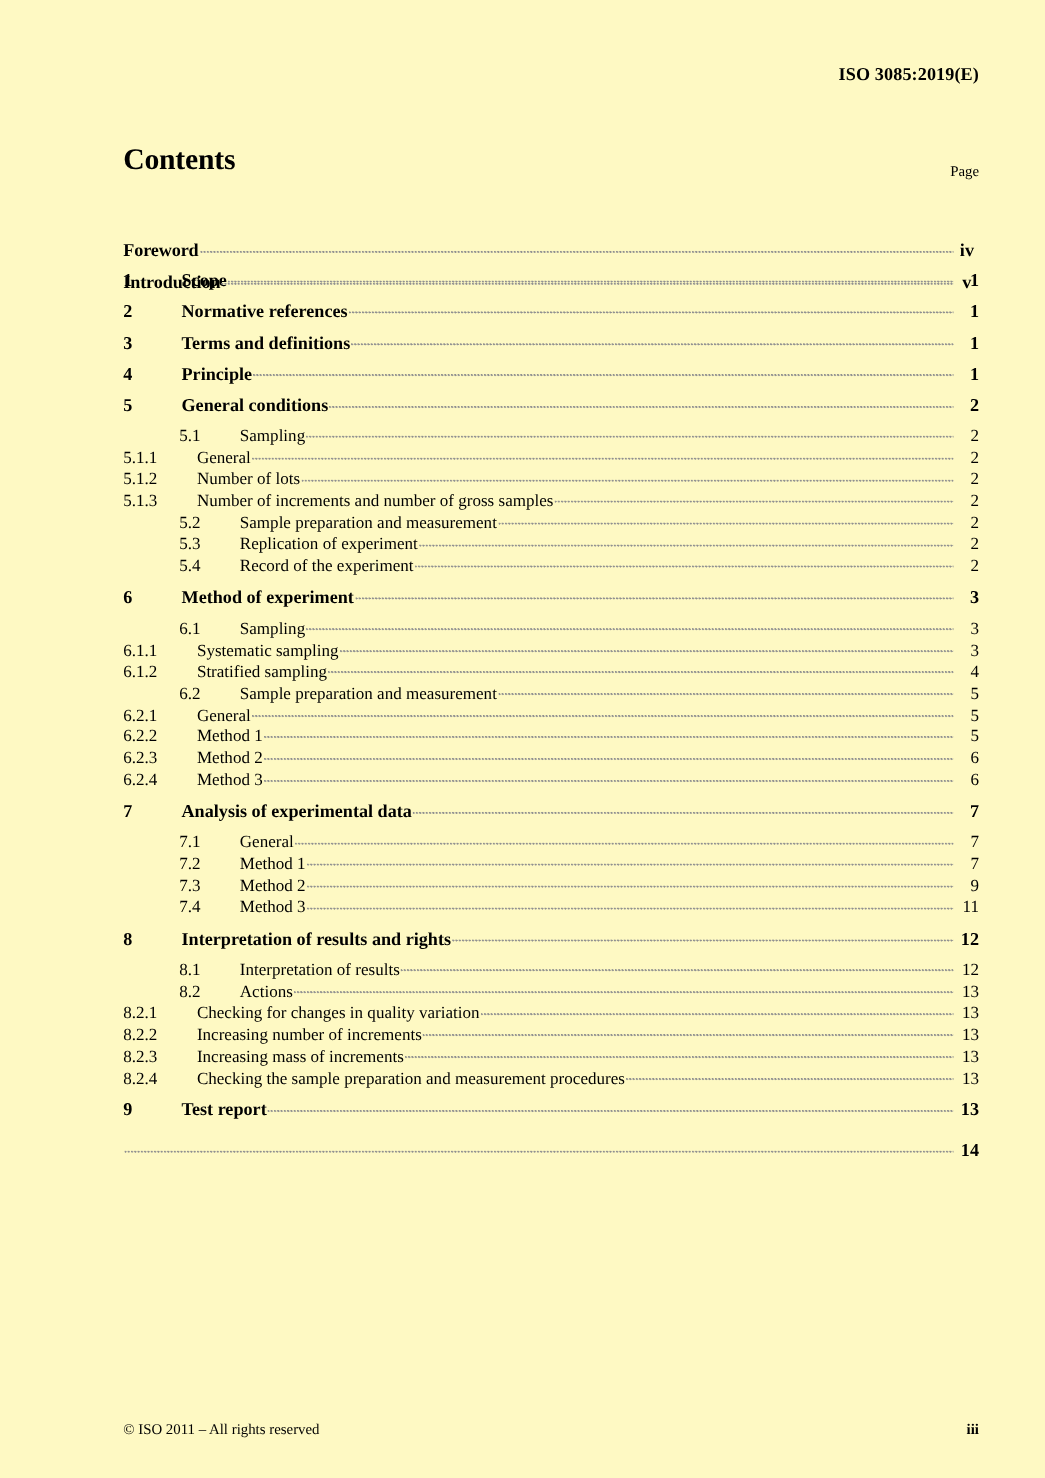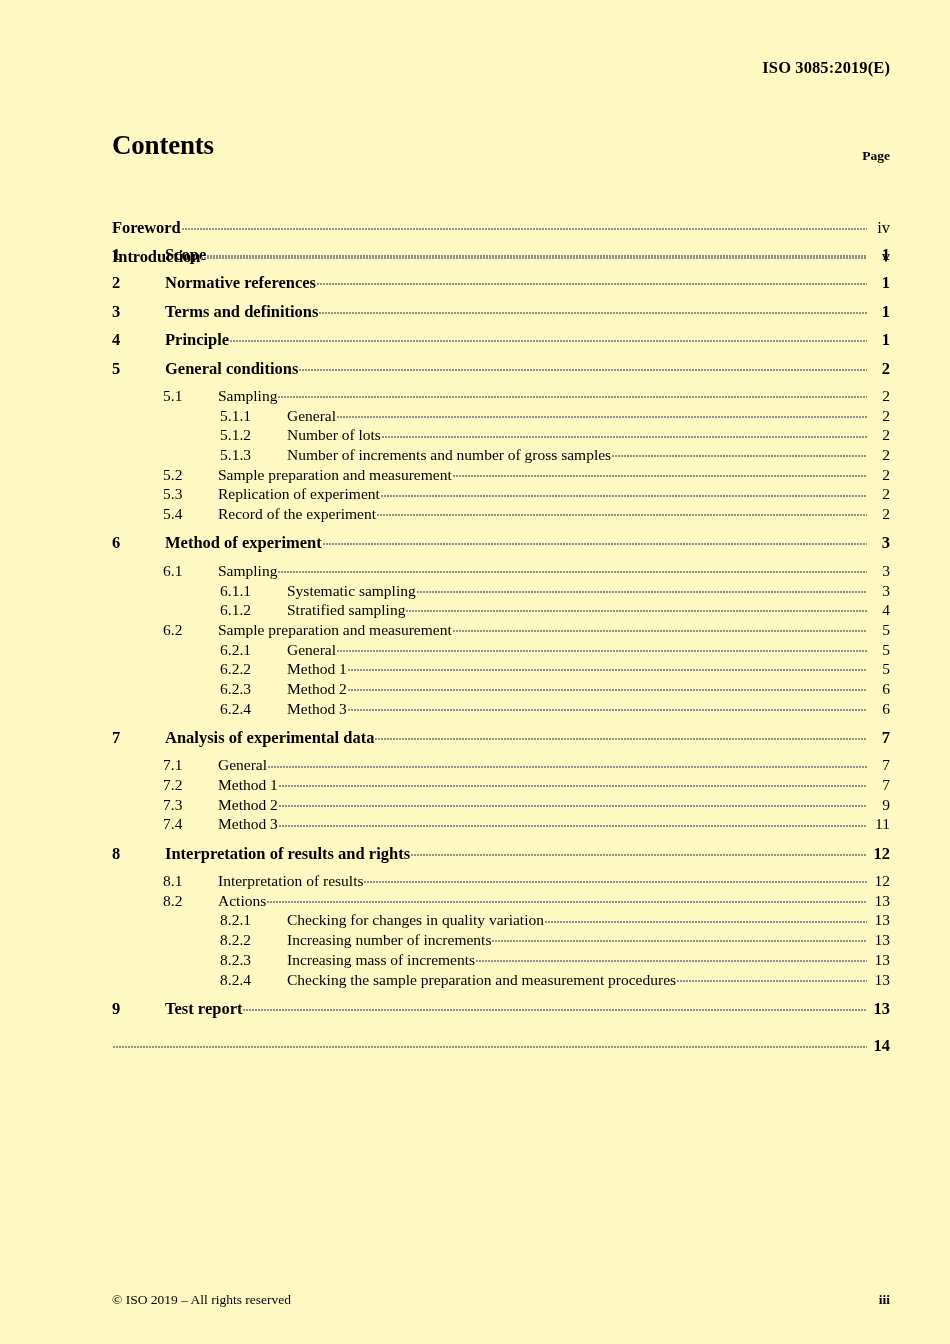--- a/index.html
+++ b/index.html
@@ -43,21 +43,21 @@
     top: 0;
     font-size: 27px;
     font-weight: bold;
     letter-spacing: -0.2px;
   }
   .page-label {
     position: absolute;
     right: 0;
     bottom: 0;
     font-size: 13.5px;
-    font-weight: bold;
+    font-weight: normal;
     margin-top: 35px;
   }
 
   
   .toc {
     position: absolute;
     top: 186px;
     left: 112px;
     width: 778px;
   }
@@ -100,21 +100,21 @@
     min-width: 22px;
   }
 
   
   .lvl0 {
     font-size: 16.5px;
     font-weight: bold;
     height: 28.5px;
   }
   .lvl0 .label { letter-spacing: -0.1px; margin-top: 32px; }
-  .lvl0 .pnum { font-weight: normal; }
+  .lvl0 .pnum { font-weight: bold; text-align: center; }
 
   
   .lvl1 {
     font-size: 16.5px;
     font-weight: bold;
     height: 28.5px;
   }
   .lvl1 .num { width: 53px; }
   .lvl1 .pnum { font-weight: bold; }
 
@@ -125,21 +125,21 @@
     height: 19.7px;
   }
   .lvl2 .num { width: 55px; margin-left: 51px; }
 
   
   .lvl3 {
     font-size: 15.5px;
     font-weight: normal;
     height: 19.7px;
   }
-  .lvl3 .num { width: 67px; margin-left: 108px; }
+  .lvl3 .num { width: 67px; }
 
   
   .annex {
     font-size: 16.5px;
     height: 28.5px;
     font-weight: bold;
   }
   .annex .kind { font-weight: normal; }
   .annex .pnum { font-weight: bold; }
 
@@ -389,17 +389,17 @@
         <span class="leader"></span>
         <span class="pnum">13</span>
       </div>
       <div class="toc-row annex gap-top">
         <span class="leader"></span>
         <span class="pnum">14</span>
       </div>
     </div>
 
   <div class="doc-footer">
-    <span class="copyright">© ISO 2019 – All rights reserved</span>
+    <span class="copyright">© ISO 2011 – All rights reserved</span>
     <span class="folio">iii</span>
   </div>
 
 </div>
 
 </body></html>

